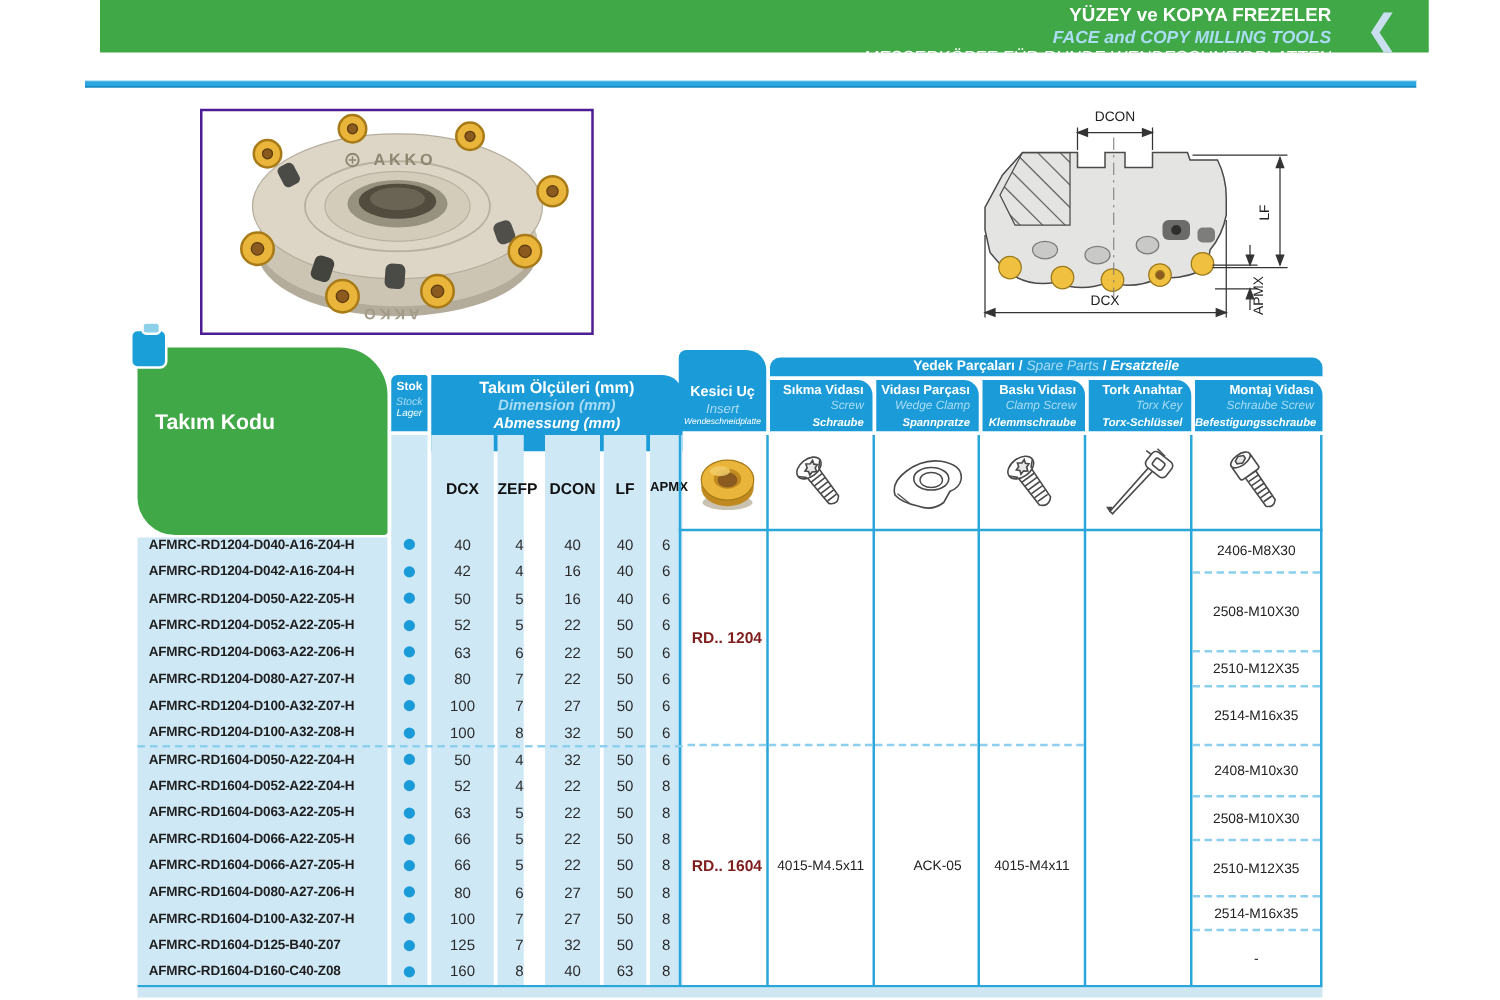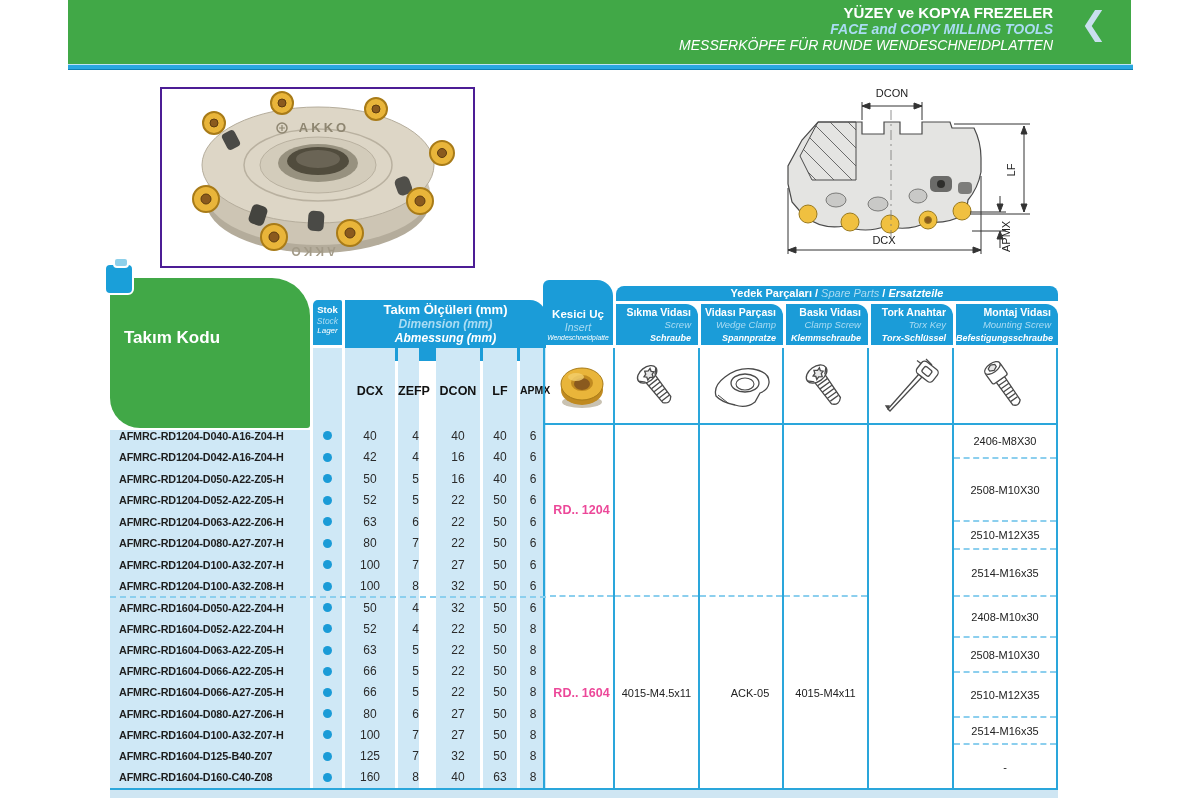--- a/index.html
+++ b/index.html
@@ -6,21 +6,21 @@
     --c-green:#41a847; --c-blue:#1b9cd8; --c-blue_light_text:#aadcf3; --c-pale:#cfe8f6;
     --c-border_cyan:#2aa6db; --c-dash:#8ccfee; --c-dot:#1a9bd7; --c-underline:#2aa7e0;
     --c-strip:#cfe6f3; --c-insert_yellow:#e9b53a; --c-text_dark:#1e1e1e;
   }
   *{margin:0;padding:0;box-sizing:border-box}
   html,body{width:1200px;height:800px;overflow:hidden;background:#fff;
     font-family:"Liberation Sans","DejaVu Sans",sans-serif;}
   .page{position:relative;width:1200px;height:800px;background:#fff}
 
   
-  .topbar{position:absolute;left:68px;top:0;width:1063px;height:68px;background:var(--c-green)}
+  .topbar{position:absolute;left:80px;top:0;width:1063px;height:42px;background:var(--c-green)}
   .topbar-text{position:absolute;right:78px;top:5px;text-align:right;line-height:16px;white-space:nowrap}
   .tt1{color:#fff;font-weight:bold;font-size:15px}
   .tt2{color:var(--c-blue_light_text);font-weight:bold;font-style:italic;font-size:14px}
   .tt3{color:#fff;font-style:italic;font-size:14px}
   .chevron{position:absolute;right:24px;top:4px;font-size:32px;font-weight:bold;color:#c9dfee}
   .rule{position:absolute;left:68px;top:64px;width:1065px;height:6px;background:var(--c-underline);
     border-top:1px solid #bfe3f4;border-bottom:1px solid #0f7fb2}
 
   
   .photo-box{position:absolute;left:160px;top:87px;width:315px;height:181px;background:#fff;
@@ -82,21 +82,21 @@
   .trow{flex:1;display:grid;grid-template-columns:200px 29px 50px 35px 44px 34px 26px;
     column-gap:3px;align-items:center}
   .c-code{font-weight:bold;font-size:10.8px;letter-spacing:-0.15px;padding-left:9px;
     white-space:nowrap;color:var(--c-text_dark)}
   .c-dot{display:flex;justify-content:center;align-items:center}
   .dot{width:9px;height:9px;border-radius:50%;background:var(--c-dot)}
   .c-num{text-align:center;font-size:12px;color:#2a2a2a}
 
   .icell,.mval{position:absolute;display:flex;align-items:center;justify-content:center;
     font-size:11px;color:#222}
-  .icell{left:440px;width:63px;font-weight:bold;font-size:12.5px;color:#ec4899}
+  .icell{left:440px;width:63px;font-weight:bold;font-size:12.5px;color:#7f1d1d}
   .g0{top:147px;height:172px;border-bottom:2px dashed var(--c-dash)}
   .g1{top:319px;height:191px}
   .dashline{position:absolute;left:0;top:318px;width:436px;height:2px;
     border-top:2px dashed var(--c-dash)}
 
   .mount{position:absolute;left:844px;top:147px;width:102px;height:363px;display:flex;flex-direction:column}
   .mseg{display:flex;align-items:center;justify-content:center;font-size:11px;color:#222;
     border-bottom:2px dashed var(--c-dash)}
   #mount-g1 .mseg:last-child{border-bottom:none}
 </style>
@@ -277,21 +277,21 @@
       <div class="l2">Clamp Screw</div>
       <div class="l3">Klemmschraube</div>
     </div>
     <div class="bluehdr hdr-spare" style="left:761px;width:82px">
       <div class="l1">Tork Anahtar</div>
       <div class="l2">Torx Key</div>
       <div class="l3">Torx-Schlüssel</div>
     </div>
     <div class="bluehdr hdr-spare" style="left:846px;width:102px">
       <div class="l1">Montaj Vidası</div>
-      <div class="l2">Mounting Screw</div>
+      <div class="l2">Schraube Screw</div>
       <div class="l3">Befestigungsschraube</div>
     </div>
 
     <div class="pale" style="left:0;top:152px;width:200px;height:358px"></div>
     <div class="pale" style="left:203px;top:70px;width:29px;height:440px"></div>
     <div class="pale" style="left:235px;top:70px;width:50px;height:440px">
       <span class="dimlab">DCX</span>
       </div>
     <div class="pale" style="left:288px;top:70px;width:21px;height:440px">
       <span class="dimlab">ZEFP</span>

